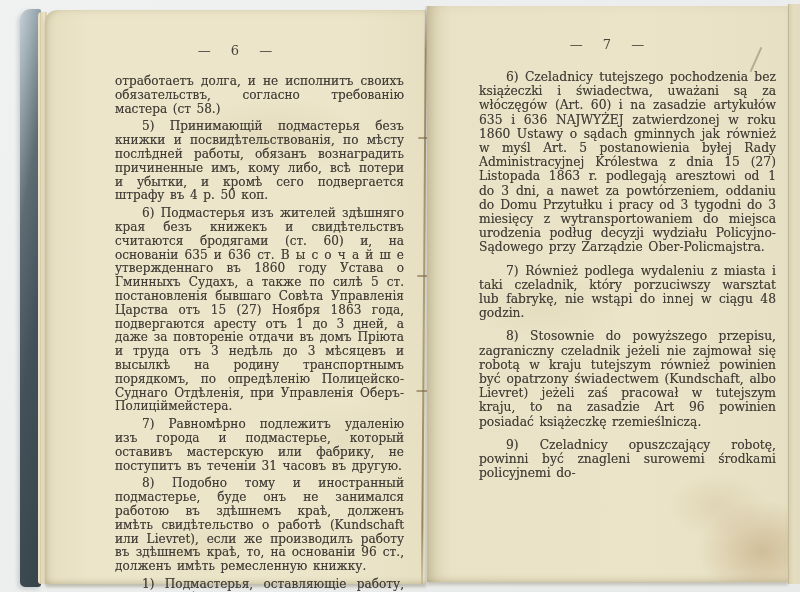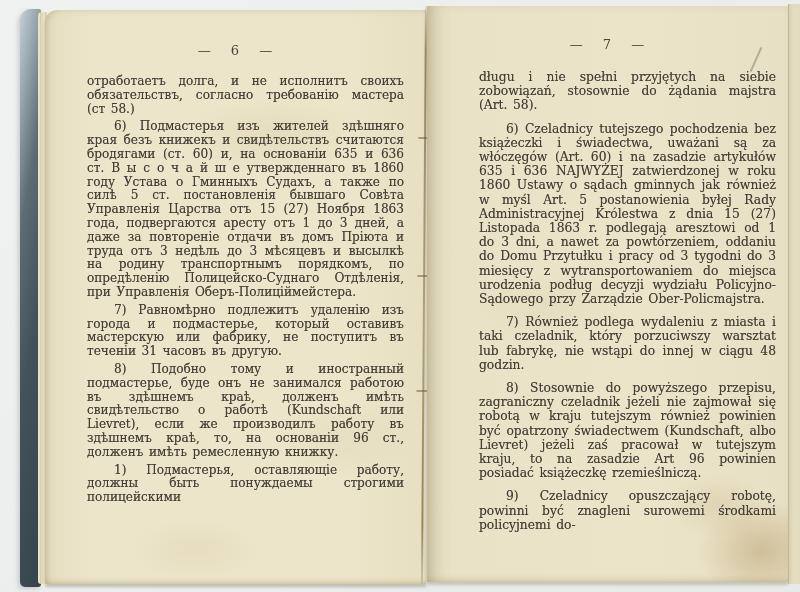--- a/index.html
+++ b/index.html
@@ -62,55 +62,55 @@
   
   .page-header{text-align:center;font-size:13px;color:#48433b;
       letter-spacing:1px;word-spacing:14px;}
   .page-left .page-header{padding-top:33px;margin-bottom:17px;}
   .page-right .page-header{padding-top:31px;margin-bottom:18px;}
   .text-block{text-align:justify;}
   .page-left .text-block{margin:0 22px 0 42px;font-size:12.1px;line-height:13.8px;}
   .page-right .text-block{margin:0 12px 0 52px;font-size:12.3px;line-height:14.2px;}
   .text-block p{margin:0;text-indent:27px;word-spacing:.14em;
       color:#433e37;text-shadow:0 0 .4px rgba(67,62,55,.55);}
-  .page-left .text-block p{margin-bottom:4px;}
+  .page-left .text-block p{margin-bottom:4px;margin-left:28px;}
   .page-right .text-block p{margin-bottom:9px;}
   .text-block p.cont{text-indent:0;}
 </style>
 </head>
 <body>
 
 <div class="scan">
   <div>
 
     <div class="cover-edge"></div>
     <div class="page-stack"></div>
 
     <div class="page page-left">
       <div class="page-header">— 6 —</div>
       <div class="text-block">
         <p class="cont">отработаетъ долга, и не исполнитъ своихъ обязательствъ, согласно требованію мастера (ст 58.)</p>
+        <p>5) Принимающій подмастерья безъ книжки и посвидѣтельствованія, по мѣсту послѣдней работы, обязанъ вознаградить причиненные имъ, кому либо, всѣ потери и убытки, и кромѣ сего подвергается штрафу въ 4 р. 50 коп.</p>
         <p>6) Подмастерья изъ жителей здѣшняго края безъ книжекъ и свидѣтельствъ считаются бродягами (ст. 60) и, на основаніи 635 и 636 ст. В ы с о ч а й ш е утвержденнаго въ 1860 году Устава о Гминныхъ Судахъ, а также по силѣ 5 ст. постановленія бывшаго Совѣта Управленія Царства отъ 15 (27) Ноября 1863 года, подвергаются аресту отъ 1 до 3 дней, а даже за повтореніе отдачи въ домъ Пріюта и труда отъ 3 недѣль до 3 мѣсяцевъ и высылкѣ на родину транспортнымъ порядкомъ, по опредѣленію Полицейско-Суднаго Отдѣленія, при Управленія Оберъ-Полиціймейстера.</p>
         <p>7) Равномѣрно подлежитъ удаленію изъ города и подмастерье, который оставивъ мастерскую или фабрику, не поступитъ въ теченіи 31 часовъ въ другую.</p>
         <p>8) Подобно тому и иностранный подмастерье, буде онъ не занимался работою въ здѣшнемъ краѣ, долженъ имѣть свидѣтельство о работѣ (Kundschaft или Lievret), если же производилъ работу въ здѣшнемъ краѣ, то, на основаніи 96 ст., долженъ имѣть ремесленную книжку.</p>
         <p>1) Подмастерья, оставляющіе работу, должны быть понуждаемы строгими полицейскими</p>
       </div>
     </div>
 
     <div class="gutter">
       <div class="gutter-line"></div>
       <div class="stitch" style="top:131px"></div>
       <div class="stitch" style="top:269px"></div>
       <div class="stitch" style="top:384px"></div>
     </div>
 
     <div class="page page-right">
       <div class="page-header">— 7 —</div>
       <div class="text-block">
-        <p class="cont">długu i nie spełni przyjętych na siebie zobowiązań, stosownie do żądania majstra (Art. 58).</p>
         <p>6) Czeladnicy tutejszego pochodzenia bez książeczki i świadectwa, uważani są za włóczęgów (Art. 60) i na zasadzie artykułów 635 i 636 NAJWYŻEJ zatwierdzonej w roku 1860 Ustawy o sądach gminnych jak również w myśl Art. 5 postanowienia byłej Rady Administracyjnej Królestwa z dnia 15 (27) Listopada 1863 r. podlegają aresztowi od 1 do 3 dni, a nawet za powtórzeniem, oddaniu do Domu Przytułku i pracy od 3 tygodni do 3 miesięcy z wytransportowaniem do miejsca urodzenia podług decyzji wydziału Policyjno-Sądowego przy Zarządzie Ober-Policmajstra.</p>
         <p>7) Również podlega wydaleniu z miasta i taki czeladnik, który porzuciwszy warsztat lub fabrykę, nie wstąpi do innej w ciągu 48 godzin.</p>
         <p>8) Stosownie do powyższego przepisu, zagraniczny czeladnik jeżeli nie zajmował się robotą w kraju tutejszym również powinien być opatrzony świadectwem (Kundschaft, albo Lievret) jeżeli zaś pracował w tutejszym kraju, to na zasadzie Art 96 powinien posiadać książeczkę rzemieślniczą.</p>
         <p>9) Czeladnicy opuszczający robotę, powinni być znagleni surowemi środkami policyjnemi do-</p>
       </div>
     </div>
 
     <div class="next-page"></div>
     <div class="pencil-mark"></div>
   </div>

